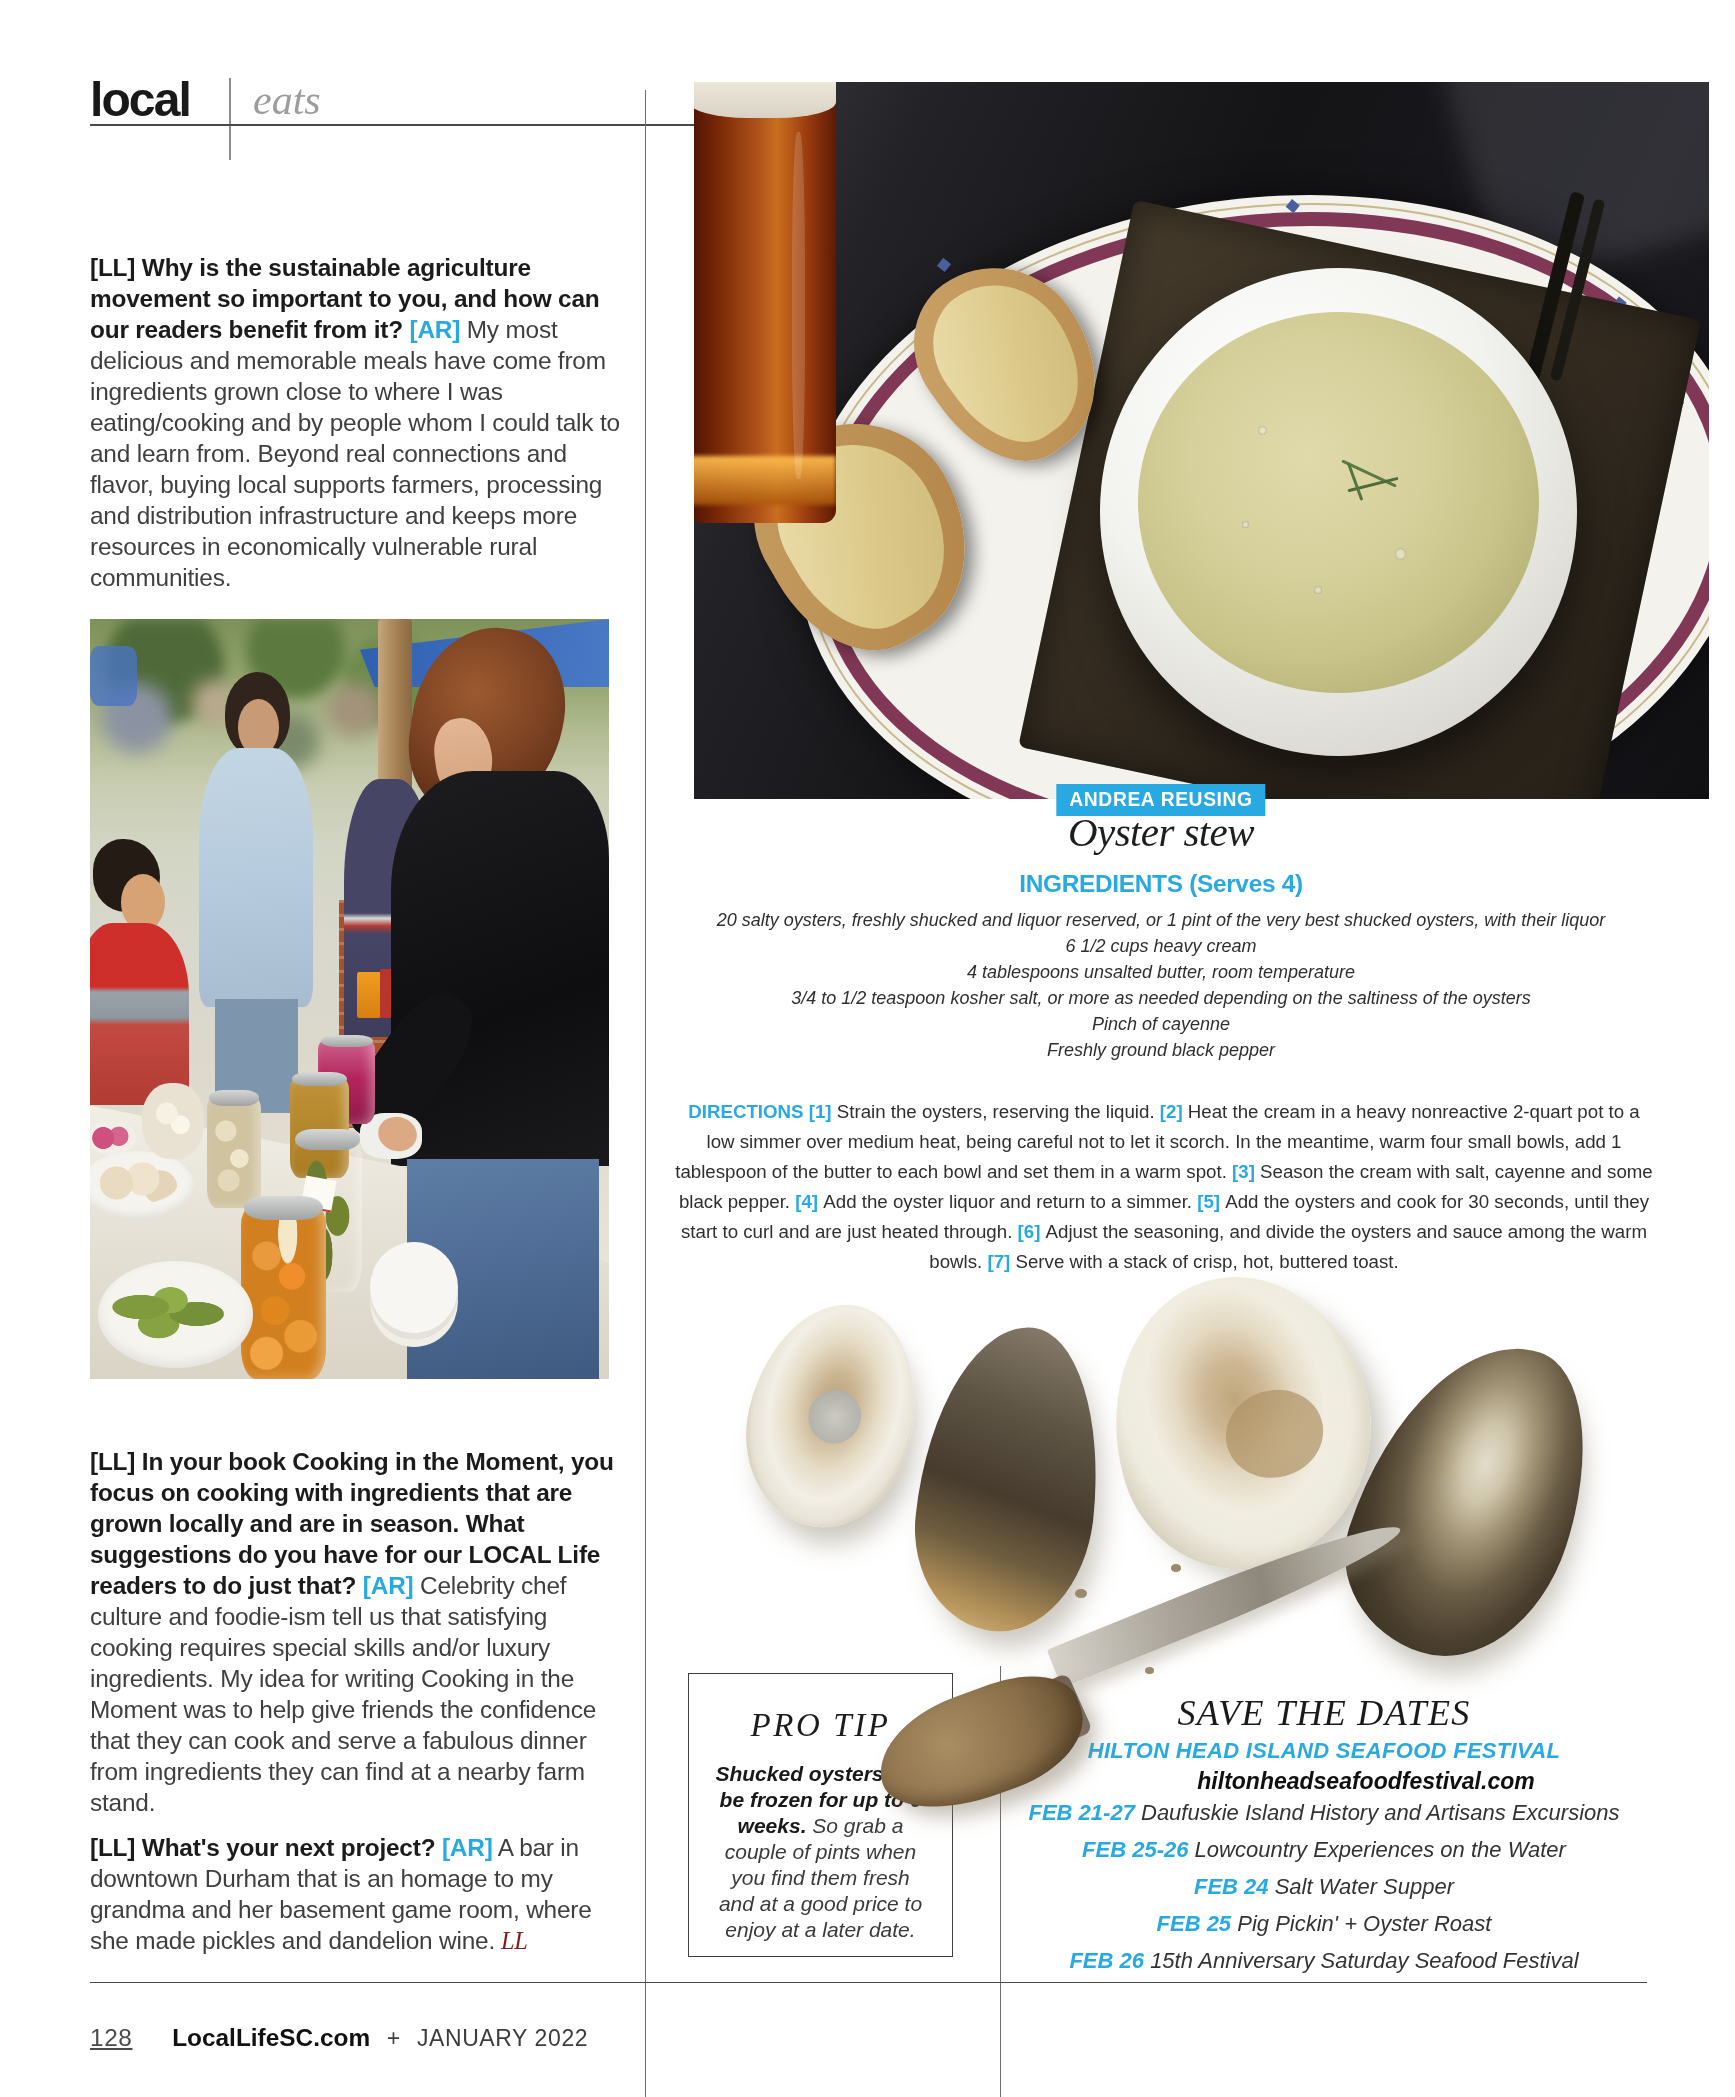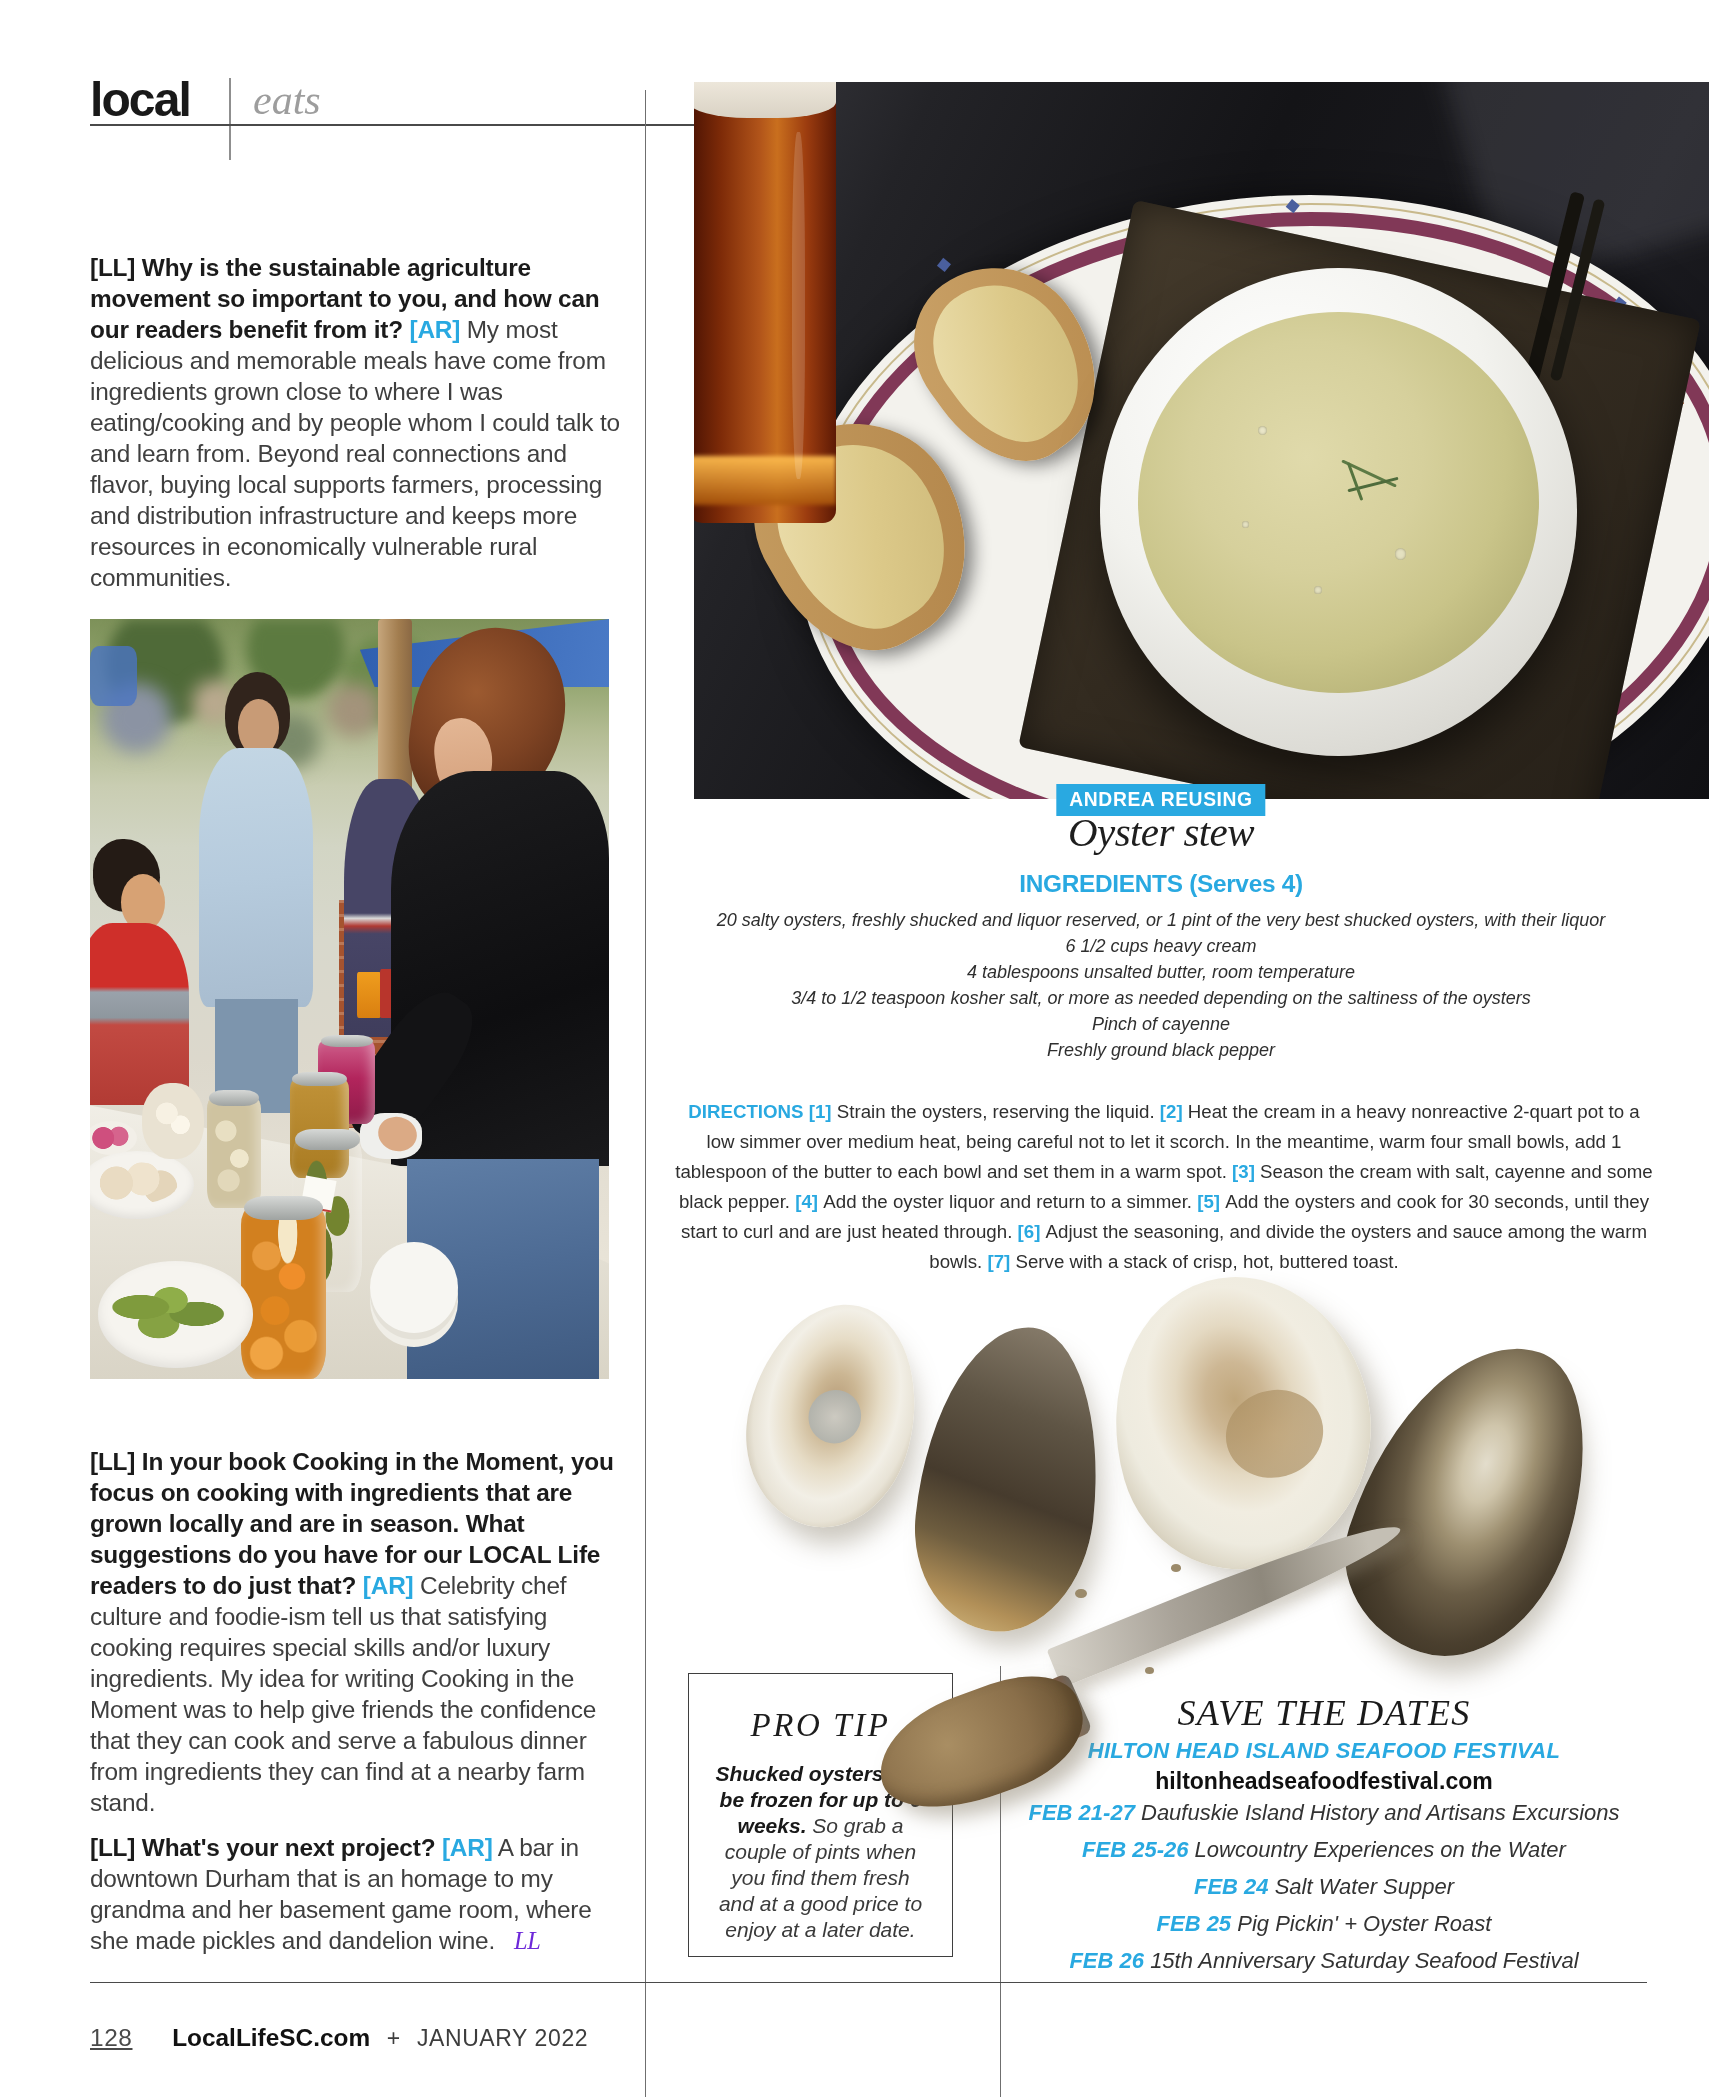--- a/index.html
+++ b/index.html
@@ -14,21 +14,21 @@
              font-size:42px;color:#9d9d9d;}
   .rule-top{left:90px;top:124px;width:604px;height:1.9px;background:#4a4a4a;}
   .rule-col-left{left:645px;top:90px;width:1.3px;height:2007px;background:#6f6f6f;}
   .rule-col-right{left:1000px;top:1666px;width:1.3px;height:431px;background:#6f6f6f;}
   .rule-footer{left:90px;top:1982px;width:1557px;height:1.3px;background:#4a4a4a;}
 
   
   .qa{left:90px;width:538px;font-size:24.4px;line-height:31px;color:#3f3f3f;letter-spacing:-0.2px;}
   .qa .q{font-weight:bold;color:#1b1b1b;}
   .qa .artag{font-weight:bold;color:#29a9e1;}
-  .qa .endmark{font-family:"Liberation Serif",serif;font-style:italic;color:#6d28d9;margin-left:13px;}
+  .qa .endmark{font-family:"Liberation Serif",serif;font-style:italic;color:#7f1d1d;}
   .qa1{top:228px;} .qa2{top:1406px;margin-top:40px;} .qa3{top:1808px;}
 
   
   .market-photo{left:90px;top:619px;width:519px;height:760px;overflow:hidden;
      background:linear-gradient(180deg,#7d9159 0%,#93a56f 8%,#b3bc93 15%,#c9cdb2 22%,
                 #d2d5c4 30%,#d8d8cc 42%,#dcd8cc 58%,#e3ded2 72%,#efeade 100%);}
   .mp-bokeh{left:0;top:5%;width:60%;height:20%;filter:blur(9px);
      background:radial-gradient(circle at 15% 40%,#8b93a3 0 12%,transparent 13%),
        radial-gradient(circle at 40% 30%,#b9a98e 0 10%,transparent 11%),
        radial-gradient(circle at 65% 55%,#7a8a6a 0 12%,transparent 13%),
@@ -220,22 +220,22 @@
   .protip-title{margin-top:33px;font-family:"Liberation Serif",serif;font-style:italic;
      font-size:33px;letter-spacing:2.6px;color:#1c1c1c;}
   .protip-body{width:217px;margin:16.7px auto 0;font-size:21px;font-style:italic;line-height:26px;color:#3a3a3a;}
   .protip-body .lead{font-weight:bold;color:#191919;}
 
   
   .dates-title{left:1001px;top:1692px;width:646px;text-align:center;
      font-family:"Liberation Serif",serif;font-style:italic;font-size:36px;letter-spacing:1.3px;color:#1a1a1a;}
   .dates-event{left:1001px;top:1738px;width:646px;text-align:center;
      font-size:22px;font-weight:bold;font-style:italic;color:#29a9e1;letter-spacing:0.3px;}
-  .dates-site{left:1001px;top:1768px;width:646px;text-align:center;
-     font-size:23px;font-weight:bold;color:#101010;}
+  .dates-site{left:1043px;top:1768px;width:646px;text-align:center;
+     font-size:23px;font-weight:bold;font-style:italic;color:#101010;}
   .dates-list{left:1001px;top:1800px;width:646px;text-align:center;}
   .date-row{height:37px;font-size:22px;font-style:italic;color:#333;white-space:nowrap;}
   .date-row .date-tag{font-weight:bold;color:#29a9e1;}
 
   
   .footer{left:90px;top:2024px;display:flex;align-items:baseline;gap:16.7px;}
   .footer .pageno{font-size:24.4px;color:#4a4a4a;letter-spacing:0.6px;text-decoration:underline;}
   .footer .site{font-size:24.4px;font-weight:bold;color:#111;margin-left:23px;}
   .footer .sep{font-size:23px;color:#3d3d3d;}
   .footer .issue{font-size:23px;color:#3d3d3d;letter-spacing:0.6px;}

